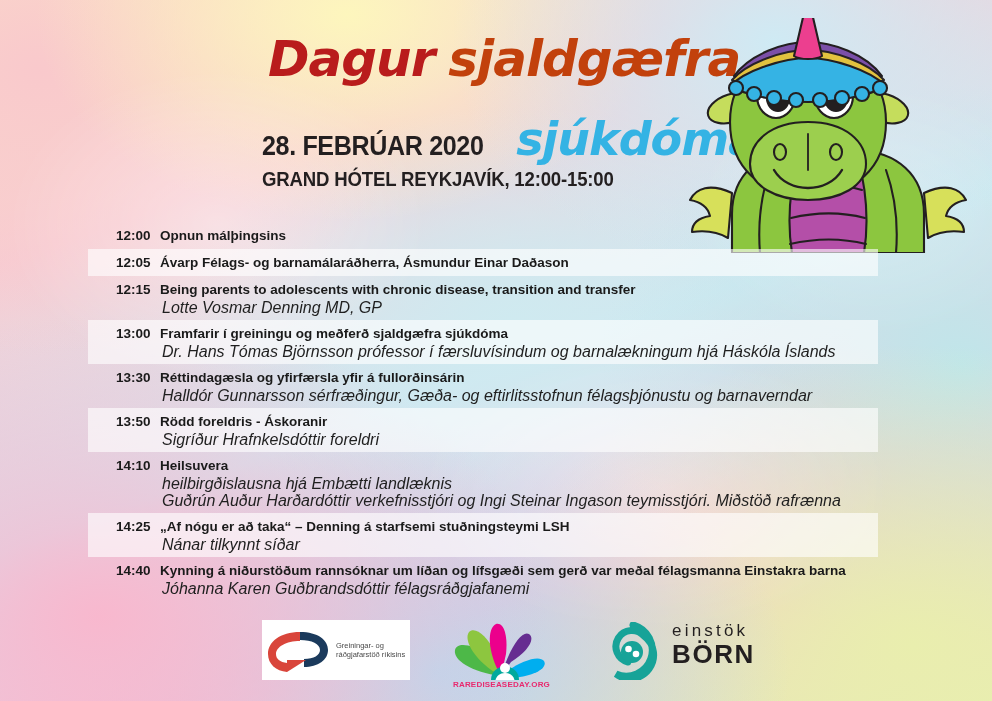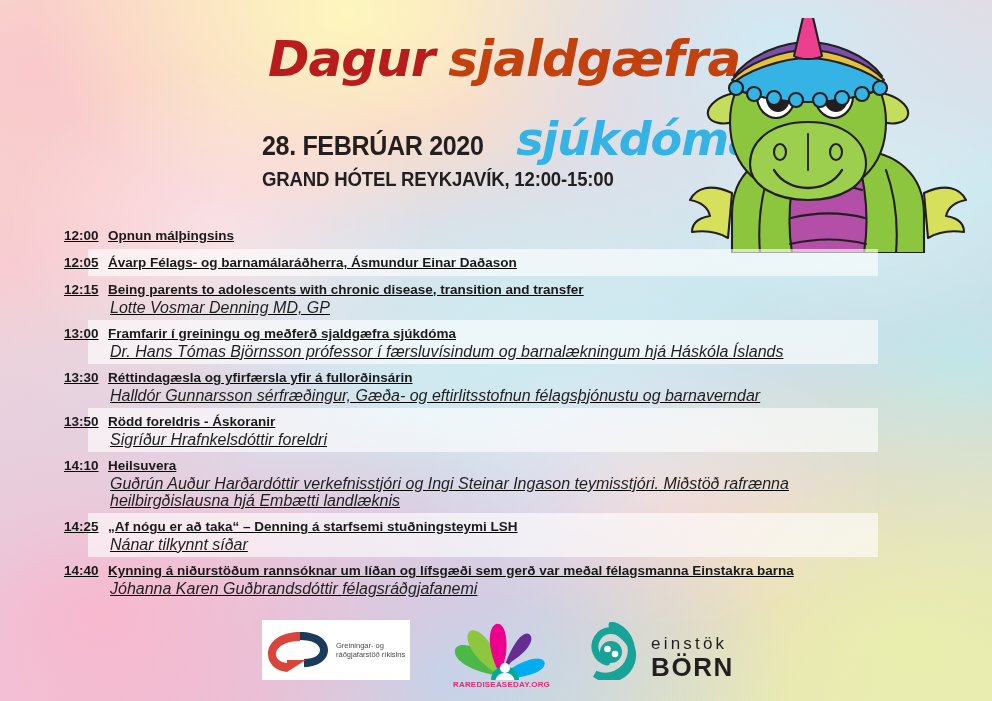--- a/index.html
+++ b/index.html
@@ -63,21 +63,21 @@
   
   .dragon{position:absolute;left:688px;top:18px;width:300px;height:235px;overflow:hidden;}
 
   
   .sched{position:absolute;left:0;top:222px;width:992px;}
   .row{position:relative;padding:4px 0 4px 0;}
   .row.band::before{
     content:"";position:absolute;left:88px;top:0;width:790px;height:100%;
     background:rgba(255,255,255,.62);
   }
-  .row .inner{position:relative;padding-left:64px;text-decoration:underline;}
+  .row .inner{position:relative;padding-left:116px;}
   .line-main{
     display:flex;align-items:baseline;
     font-size:13.5px;font-weight:700;color:#1a1a1a;line-height:19px;
     white-space:nowrap;
   }
   .time{width:44px;flex:0 0 44px;font-weight:700;}
   .title{font-weight:700;}
   .speaker{
     margin-left:46px;font-size:16px;font-style:italic;font-weight:400;
     color:#1f1f1f;line-height:17px;white-space:nowrap;
@@ -91,21 +91,21 @@
   }
   .grein-txt{
     font-size:7.5px;line-height:9px;color:#4a4a4a;margin-left:2px;
     font-family:"Liberation Sans",sans-serif;
   }
   .logo-rdd{position:absolute;left:449px;top:8px;width:105px;height:80px;}
   .rdd-url{
     position:absolute;left:0;bottom:5px;width:105px;text-align:center;
     font-size:8px;font-weight:700;color:#e8296e;letter-spacing:.2px;
   }
-  .logo-eb{position:absolute;left:583px;top:16px;width:165px;height:58px;display:flex;align-items:flex-end;}
+  .logo-eb{position:absolute;left:604px;top:16px;width:165px;height:58px;display:flex;align-items:flex-start;}
   .eb-txt{margin-left:10px;line-height:1;}
   .eb-1{font-size:17px;color:#231f20;letter-spacing:3.2px;display:block;}
   .eb-2{font-size:26px;font-weight:700;color:#231f20;letter-spacing:1.6px;display:block;margin-top:2px;}
 </style>
 </head>
 <body>
 
 <div id="poster">
 
   <div class="bg-base"></div>
@@ -231,22 +231,22 @@
           </div>
           <div class="speaker">Sigríður Hrafnkelsdóttir foreldri</div>
         </div>
       </div>
       <div class="row">
         <div class="inner">
           <div class="line-main">
             <span class="time">14:10</span>
             <span class="title">Heilsuvera</span>
           </div>
+          <div class="speaker">heilbirgðislausna hjá Embætti landlæknis</div>
           <div class="speaker">Guðrún Auður Harðardóttir verkefnisstjóri og Ingi Steinar Ingason teymisstjóri. Miðstöð rafrænna</div>
-          <div class="speaker">heilbirgðislausna hjá Embætti landlæknis</div>
         </div>
       </div>
       <div class="row band">
         <div class="inner">
           <div class="line-main">
             <span class="time">14:25</span>
             <span class="title">„Af nógu er að taka“ – Denning á starfsemi stuðningsteymi LSH</span>
           </div>
           <div class="speaker">Nánar tilkynnt síðar</div>
         </div>

